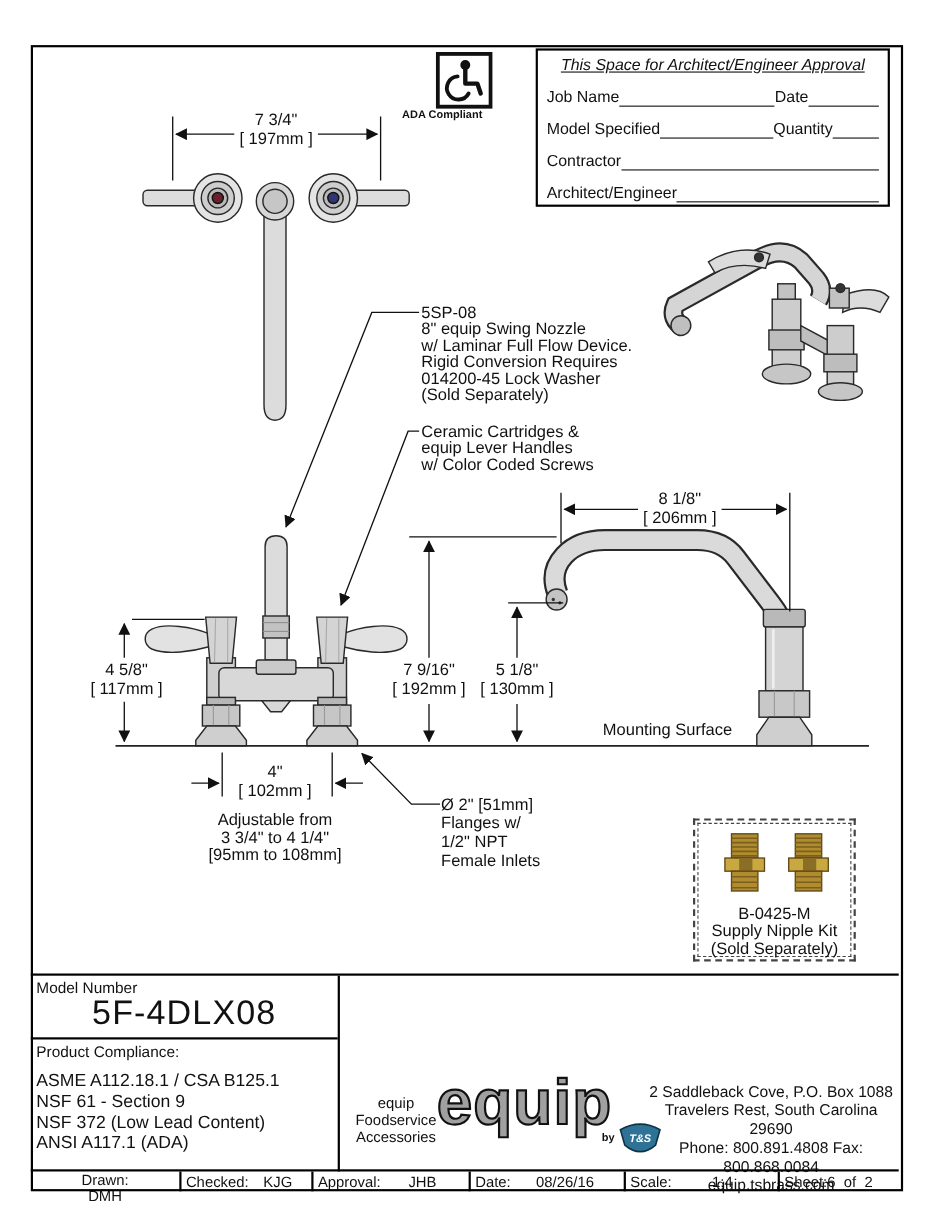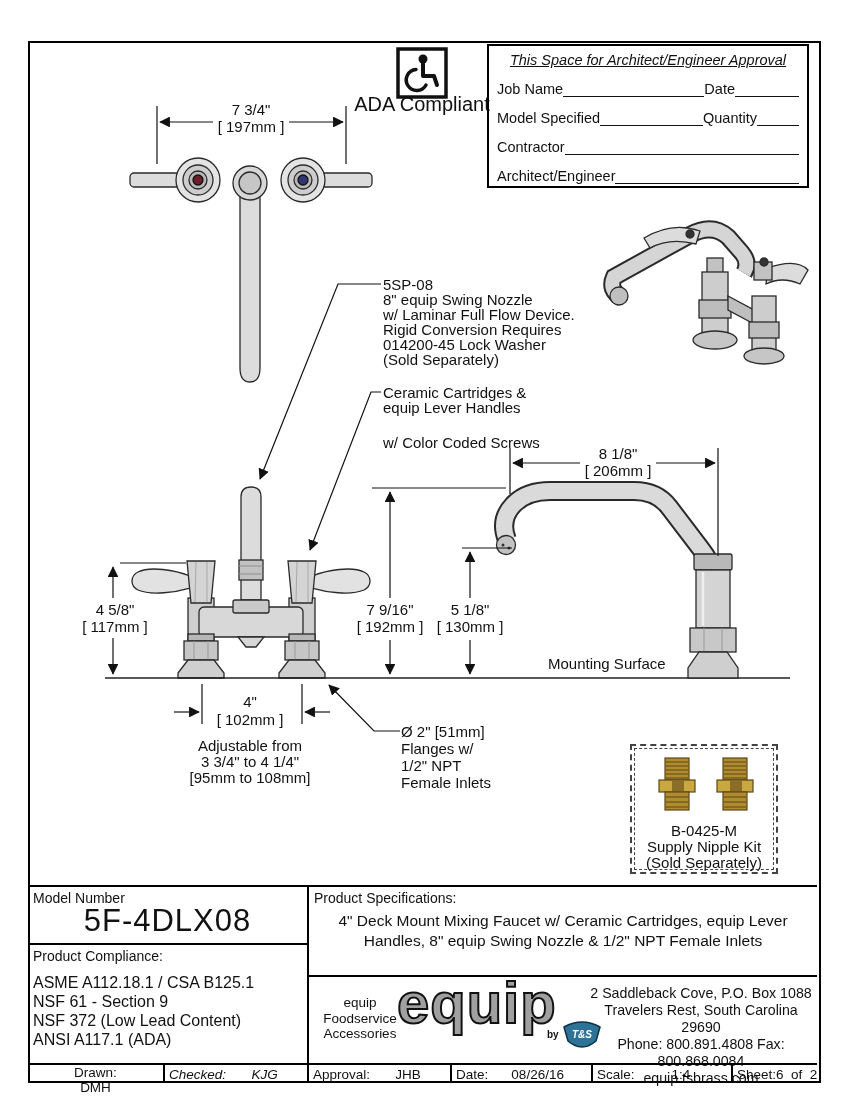--- a/index.html
+++ b/index.html
@@ -185,21 +185,21 @@
 
   <div class="t" style="left:383px;top:277px;">5SP-08</div>
   <div class="t" style="left:383px;top:292px;">8" equip Swing Nozzle</div>
   <div class="t" style="left:383px;top:307px;">w/ Laminar Full Flow Device.</div>
   <div class="t" style="left:383px;top:322px;">Rigid Conversion Requires</div>
   <div class="t" style="left:383px;top:337px;">014200-45 Lock Washer</div>
   <div class="t" style="left:383px;top:352px;">(Sold Separately)</div>
 
   <div class="t" style="left:383px;top:385px;">Ceramic Cartridges &amp;</div>
   <div class="t" style="left:383px;top:400px;">equip Lever Handles</div>
-  <div class="t" style="left:383px;top:415px;margin-top:20px;">w/ Color Coded Screws</div>
+  <div class="t" style="left:383px;top:415px;">w/ Color Coded Screws</div>
 
   <div class="t c" style="left:578px;top:446px;width:80px;">8 1/8"</div>
   <div class="t c" style="left:573px;top:463px;width:90px;">[ 206mm ]</div>
 
   <div class="t c" style="left:75px;top:602px;width:80px;">4 5/8"</div>
   <div class="t c" style="left:70px;top:619px;width:90px;">[ 117mm ]</div>
 
   <div class="t c" style="left:350px;top:602px;width:80px;">7 9/16"</div>
   <div class="t c" style="left:348px;top:619px;width:84px;">[ 192mm ]</div>
 
@@ -221,21 +221,21 @@
   <div class="t" style="left:401px;top:775px;">Female Inlets</div>
 
   <div id="ada-box">
     <svg width="52" height="52" viewBox="0 0 52 52">
       <rect x="2" y="2" width="48" height="48" fill="#fff" stroke="#111" stroke-width="3.5"></rect>
       <circle cx="27" cy="12" r="4.5" fill="#111"></circle>
       <path d="M27,16 L27,29 L38,29 L41,38" stroke="#111" stroke-width="4" fill="none" stroke-linecap="round" stroke-linejoin="round"></path>
       <path d="M30,38 A10.5,10.5 0 1 1 20,22.5" stroke="#111" stroke-width="3.5" fill="none" stroke-linecap="round"></path>
     </svg>
   </div>
-  <div class="t c" style="left:352px;top:97px;width:140px;font-weight:normal;font-size:20px;">ADA Compliant</div>
+  <div class="t c" style="left:332px;top:97px;width:140px;font-weight:bold;font-size:10px;">ADA Compliant</div>
 
   <div id="approval">
     <div class="title">This Space for Architect/Engineer Approval</div>
     <div class="ap-row">
       <span>Job Name</span>
       <span class="ap-line"></span>
       <span>Date</span>
       <span class="ap-line short"></span>
     </div>
     <div class="ap-row">
@@ -309,27 +309,20 @@
         <div class="small-label">Product Compliance:</div>
         <div id="compliance-list">
           <div>ASME A112.18.1 / CSA B125.1</div>
           <div>NSF 61 - Section 9</div>
           <div>NSF 372 (Low Lead Content)</div>
           <div>ANSI A117.1 (ADA)</div>
         </div>
       </div>
     </div>
     <div id="tb-right">
-      <div id="tb-specs">
-        <div class="small-label">Product Specifications:</div>
-        <div id="specs-text">
-          <div>4" Deck Mount Mixing Faucet w/ Ceramic Cartridges, equip Lever</div>
-          <div>Handles, 8" equip Swing Nozzle &amp; 1/2" NPT Female Inlets</div>
-        </div>
-      </div>
       <div id="tb-logo">
         <div id="brand-small">
           <div>equip</div>
           <div>Foodservice</div>
           <div>Accessories</div>
         </div>
         <div id="logo-word">equip</div>
         <div id="logo-by">by</div>
         <svg id="logo-shield" width="42" height="36" viewBox="0 0 42 36">
           <path d="M3,8 Q21,-2 39,8 L35,22 Q21,34 7,22 Z" fill="#2e7396" stroke="#0c3347" stroke-width="1.5"></path>
@@ -343,21 +336,21 @@
         </div>
       </div>
     </div>
   </div>
 
   <div id="footer">
     <div class="f-cell" style="width:137px;flex-direction:column;">
       <span class="lab">Drawn:</span>
       <span class="val">DMH</span>
     </div>
-    <div class="f-cell" style="width:144px;font-style:italic;">
+    <div class="f-cell" style="width:120px;">
       <span class="lab">Checked:</span>
       <span class="val">KJG</span>
     </div>
     <div class="f-cell" style="width:143px;">
       <span class="lab">Approval:</span>
       <span class="val">JHB</span>
     </div>
     <div class="f-cell" style="width:141px;">
       <span class="lab">Date:</span>
       <span class="val">08/26/16</span>

